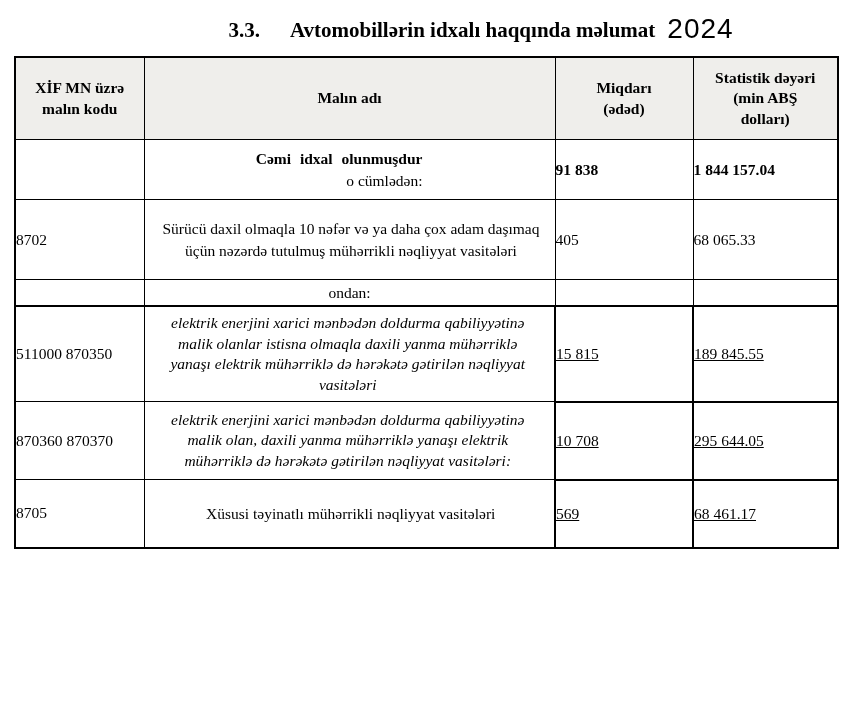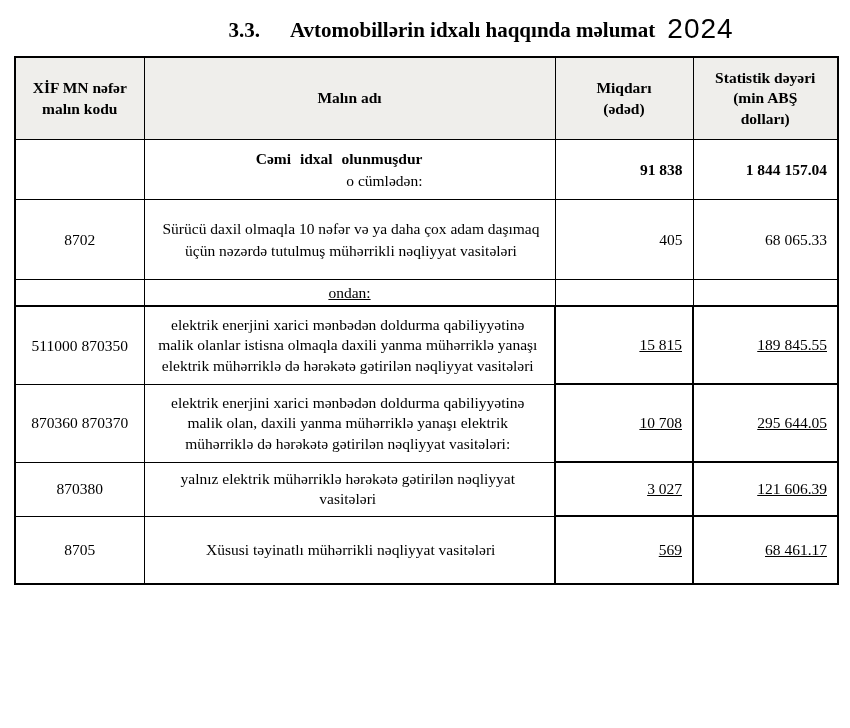--- a/index.html
+++ b/index.html
@@ -48,40 +48,41 @@
     overflow: hidden;
   }
   thead th {
     background: #efeeeb;
     font-weight: bold;
     text-align: center;
     white-space: pre-line;
     line-height: 1.3;
     height: 81px;
   }
-  td.code { text-align: center; }
+  td.code { text-align: left; }
   td.name {
     text-align: center;
     padding: 6px 10px 6px 13px;
     line-height: 1.38;
   }
   td.num {
-    text-align: right;
+    text-align: left;
     padding-right: 10px;
     margin-left: 36px;
   }
   
   tr.r-total td.name { text-align: right; padding-right: 132px; }
   tr.r-total .line-bold { font-weight: bold; word-spacing: 5px; display: block; }
   tr.r-total .line-italic { display: block; }
   tr.r-total td.num { font-weight: bold; }
   
-  tr.r-sub td.name { text-align: center; padding: 2px 0; text-decoration: underline; }
+  tr.r-sub td.name { text-align: center; padding: 2px 0; }
   
   tr.r-ital td.name {
+    font-style: italic;
     padding-right: 16px;
     line-height: 1.32;
   }
   
   tr.thick td.num { border-width: 2px; text-decoration: underline; }
   tr.thick-top td { border-top-width: 2px; }
 </style>
 </head>
 <body>
 
@@ -91,21 +92,21 @@
 
 <table class="imports">
   <colgroup>
     <col style="width:129px">
     <col style="width:411px">
     <col style="width:138px">
     <col style="width:145px">
   </colgroup>
   <thead>
     <tr>
-      <th>XİF MN nəfər
+      <th>XİF MN üzrə
 malın kodu</th>
       <th>Malın adı</th>
       <th>Miqdarı
 (ədəd)</th>
       <th>Statistik dəyəri
 (min ABŞ
 dolları)</th>
     </tr>
   </thead>
   <tbody>
@@ -135,26 +136,20 @@
       <td class="name">elektrik enerjini xarici mənbədən doldurma qabiliyyətinə malik olanlar istisna olmaqla daxili yanma mühərriklə yanaşı elektrik mühərriklə də hərəkətə gətirilən nəqliyyat vasitələri</td>
       <td class="num">15 815</td>
       <td class="num">189 845.55</td>
     </tr>
     <tr class="r-ital thick" style="height:78px">
       <td class="code">870360 870370</td>
       <td class="name">elektrik enerjini xarici mənbədən doldurma qabiliyyətinə malik olan, daxili yanma mühərriklə yanaşı elektrik mühərriklə də hərəkətə gətirilən nəqliyyat vasitələri:</td>
       <td class="num">10 708</td>
       <td class="num">295 644.05</td>
     </tr>
-    <tr class="r-ital thick" style="height:50px">
-      <td class="code">870380</td>
-      <td class="name">yalnız elektrik mühərriklə hərəkətə gətirilən nəqliyyat vasitələri</td>
-      <td class="num">3 027</td>
-      <td class="num">121 606.39</td>
-    </tr>
     <tr class="thick" style="height:68px">
       <td class="code">8705</td>
       <td class="name">Xüsusi təyinatlı mühərrikli nəqliyyat vasitələri</td>
       <td class="num">569</td>
       <td class="num">68 461.17</td>
     </tr>
   </tbody>
 </table>
 
 </body></html>

